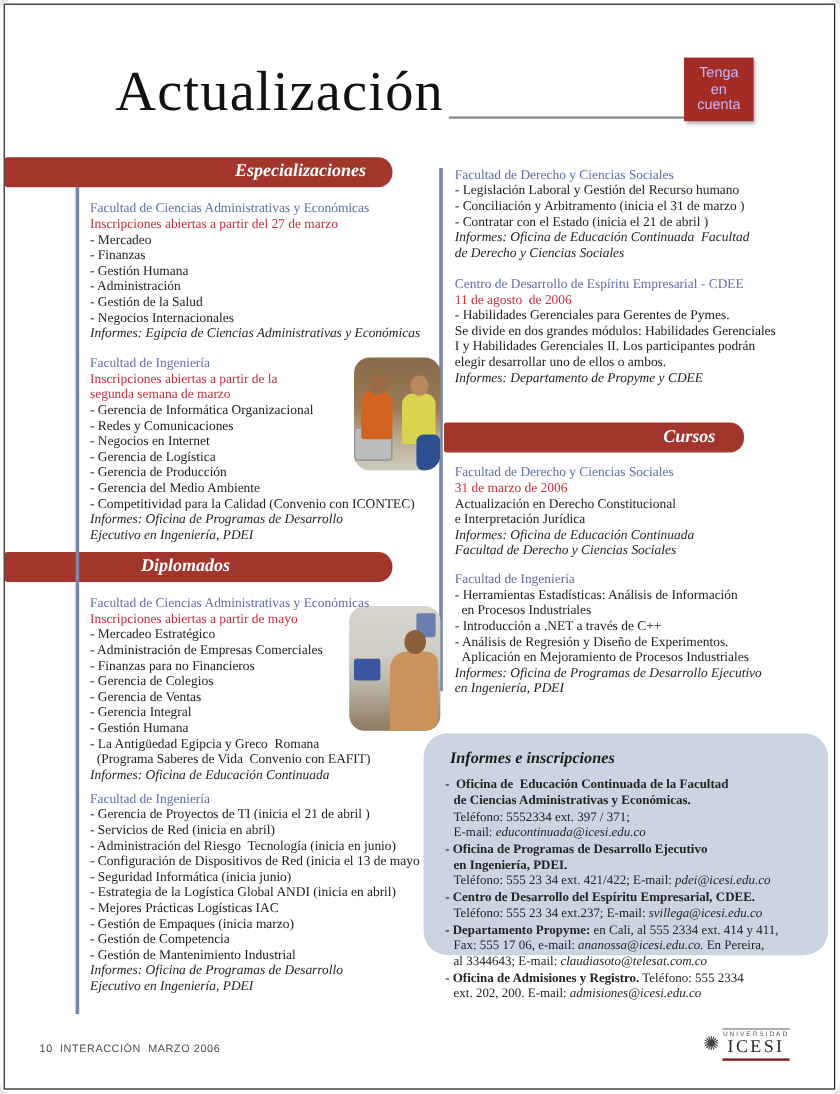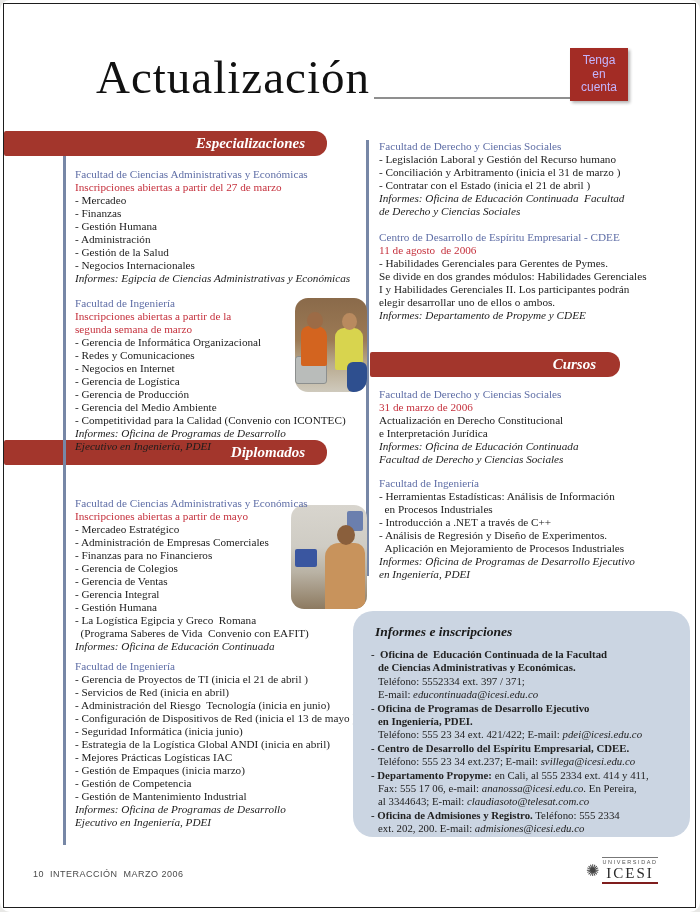--- a/index.html
+++ b/index.html
@@ -15,21 +15,21 @@
          color:#c4b5fd;font-family:"Liberation Sans", sans-serif;font-size:12px;line-height:13.5px;
          text-align:center;padding:6px 7px 0 7px;box-sizing:border-box;
          box-shadow:2px 2px 3px rgba(0,0,0,.3);}
 
   
   .bar{position:absolute;height:25px;background:#a3362c;color:#fff;
        font-style:italic;font-weight:bold;font-size:15px;line-height:25px;
        text-align:right;box-sizing:border-box;}
   .bar-left{left:4px;width:323px;border-radius:2px 12px 12px 2px;padding-right:22px;}
   .bar-right{left:370px;width:250px;border-radius:2px 12px 12px 2px;padding-right:24px;}
-  #bar-esp{top:131px;} #bar-dip{top:440px;} #bar-cur{top:352px;}
+  #bar-esp{top:131px;} #bar-dip{top:460px;text-align:center;} #bar-cur{top:352px;}
 
   
   .vline{position:absolute;width:3px;background:#7787a6;}
   #vline-left{left:63px;top:156px;height:689px;}
   #vline-right{left:366px;top:140px;height:436px;}
 
   
   .sec{position:absolute;font-size:11.2px;line-height:13px;}
   .fac{color:#5f6ea6;white-space:pre-wrap;}
   .line{white-space:pre-wrap;}
@@ -47,21 +47,21 @@
   #photo1 .p-laptop{position:absolute;left:0px;top:58px;width:30px;height:26px;background:#b9bcba;border-radius:3px;border:1px solid #8c8f8e;}
   #photo1 .p-chair{position:absolute;left:52px;top:64px;width:20px;height:30px;background:#2e4f8f;border-radius:6px;}
   #photo2{left:291px;top:505px;width:76px;height:104px;
           background:linear-gradient(180deg,#d8d5ce 0%,#cfccc4 40%,#b9b2a4 65%,#8d7a60 100%);}
   #photo2 .p-screen{position:absolute;left:4px;top:44px;width:22px;height:18px;background:#3a56a0;border-radius:2px;}
   #photo2 .p-person{position:absolute;left:34px;top:38px;width:40px;height:66px;background:#c8935c;border-radius:14px 10px 0 0;}
   #photo2 .p-head{position:absolute;left:46px;top:20px;width:18px;height:20px;background:#8a5f3c;border-radius:50%;}
   #photo2 .p-board{position:absolute;left:56px;top:6px;width:16px;height:20px;background:#6b7fae;border-radius:2px;}
 
   
-  .cbox{position:absolute;left:353px;top:611px;width:337px;height:226px;background:#cbd5e2;
+  .cbox{position:absolute;left:353px;top:611px;width:337px;height:185px;background:#cbd5e2;
         border-radius:20px;box-sizing:border-box;padding:13px 14px 0 18px;}
   .cbox-title{font-size:13.5px;font-weight:bold;font-style:italic;color:#1a1a1a;margin-bottom:8px;padding-left:4px;}
   .cline{font-size:10.8px;line-height:13.4px;white-space:pre-wrap;color:#222;}
   .cline.cont{padding-left:7px;}
   .cline b{font-weight:bold;}
   .cline i{font-style:italic;}
 
   
   .pageinfo{position:absolute;left:33px;top:869px;font-family:"Liberation Sans", sans-serif;
             font-size:9px;letter-spacing:.5px;color:#4a4a4a;white-space:pre;}
@@ -150,21 +150,21 @@
         <div class="line red">Inscripciones abiertas a partir de mayo</div>
       </div>
     <div>
         <div class="line">- Mercadeo Estratégico</div>
         <div class="line">- Administración de Empresas Comerciales</div>
         <div class="line">- Finanzas para no Financieros</div>
         <div class="line">- Gerencia de Colegios</div>
         <div class="line">- Gerencia de Ventas</div>
         <div class="line">- Gerencia Integral</div>
         <div class="line">- Gestión Humana</div>
-        <div class="line">- La Logística Egipcia y Greco  Romana</div>
+        <div class="line">- La Antigüedad Egipcia y Greco  Romana</div>
         <div class="line">  (Programa Saberes de Vida  Convenio con EAFIT)</div>
       </div>
     <div>
         <div class="line it">Informes: Oficina de Educación Continuada</div>
       </div>
   </div>
 
   <div class="sec" style="left:75px;top:660px;width:292px">
     <div class="fac">Facultad de Ingeniería</div>
     <div>

